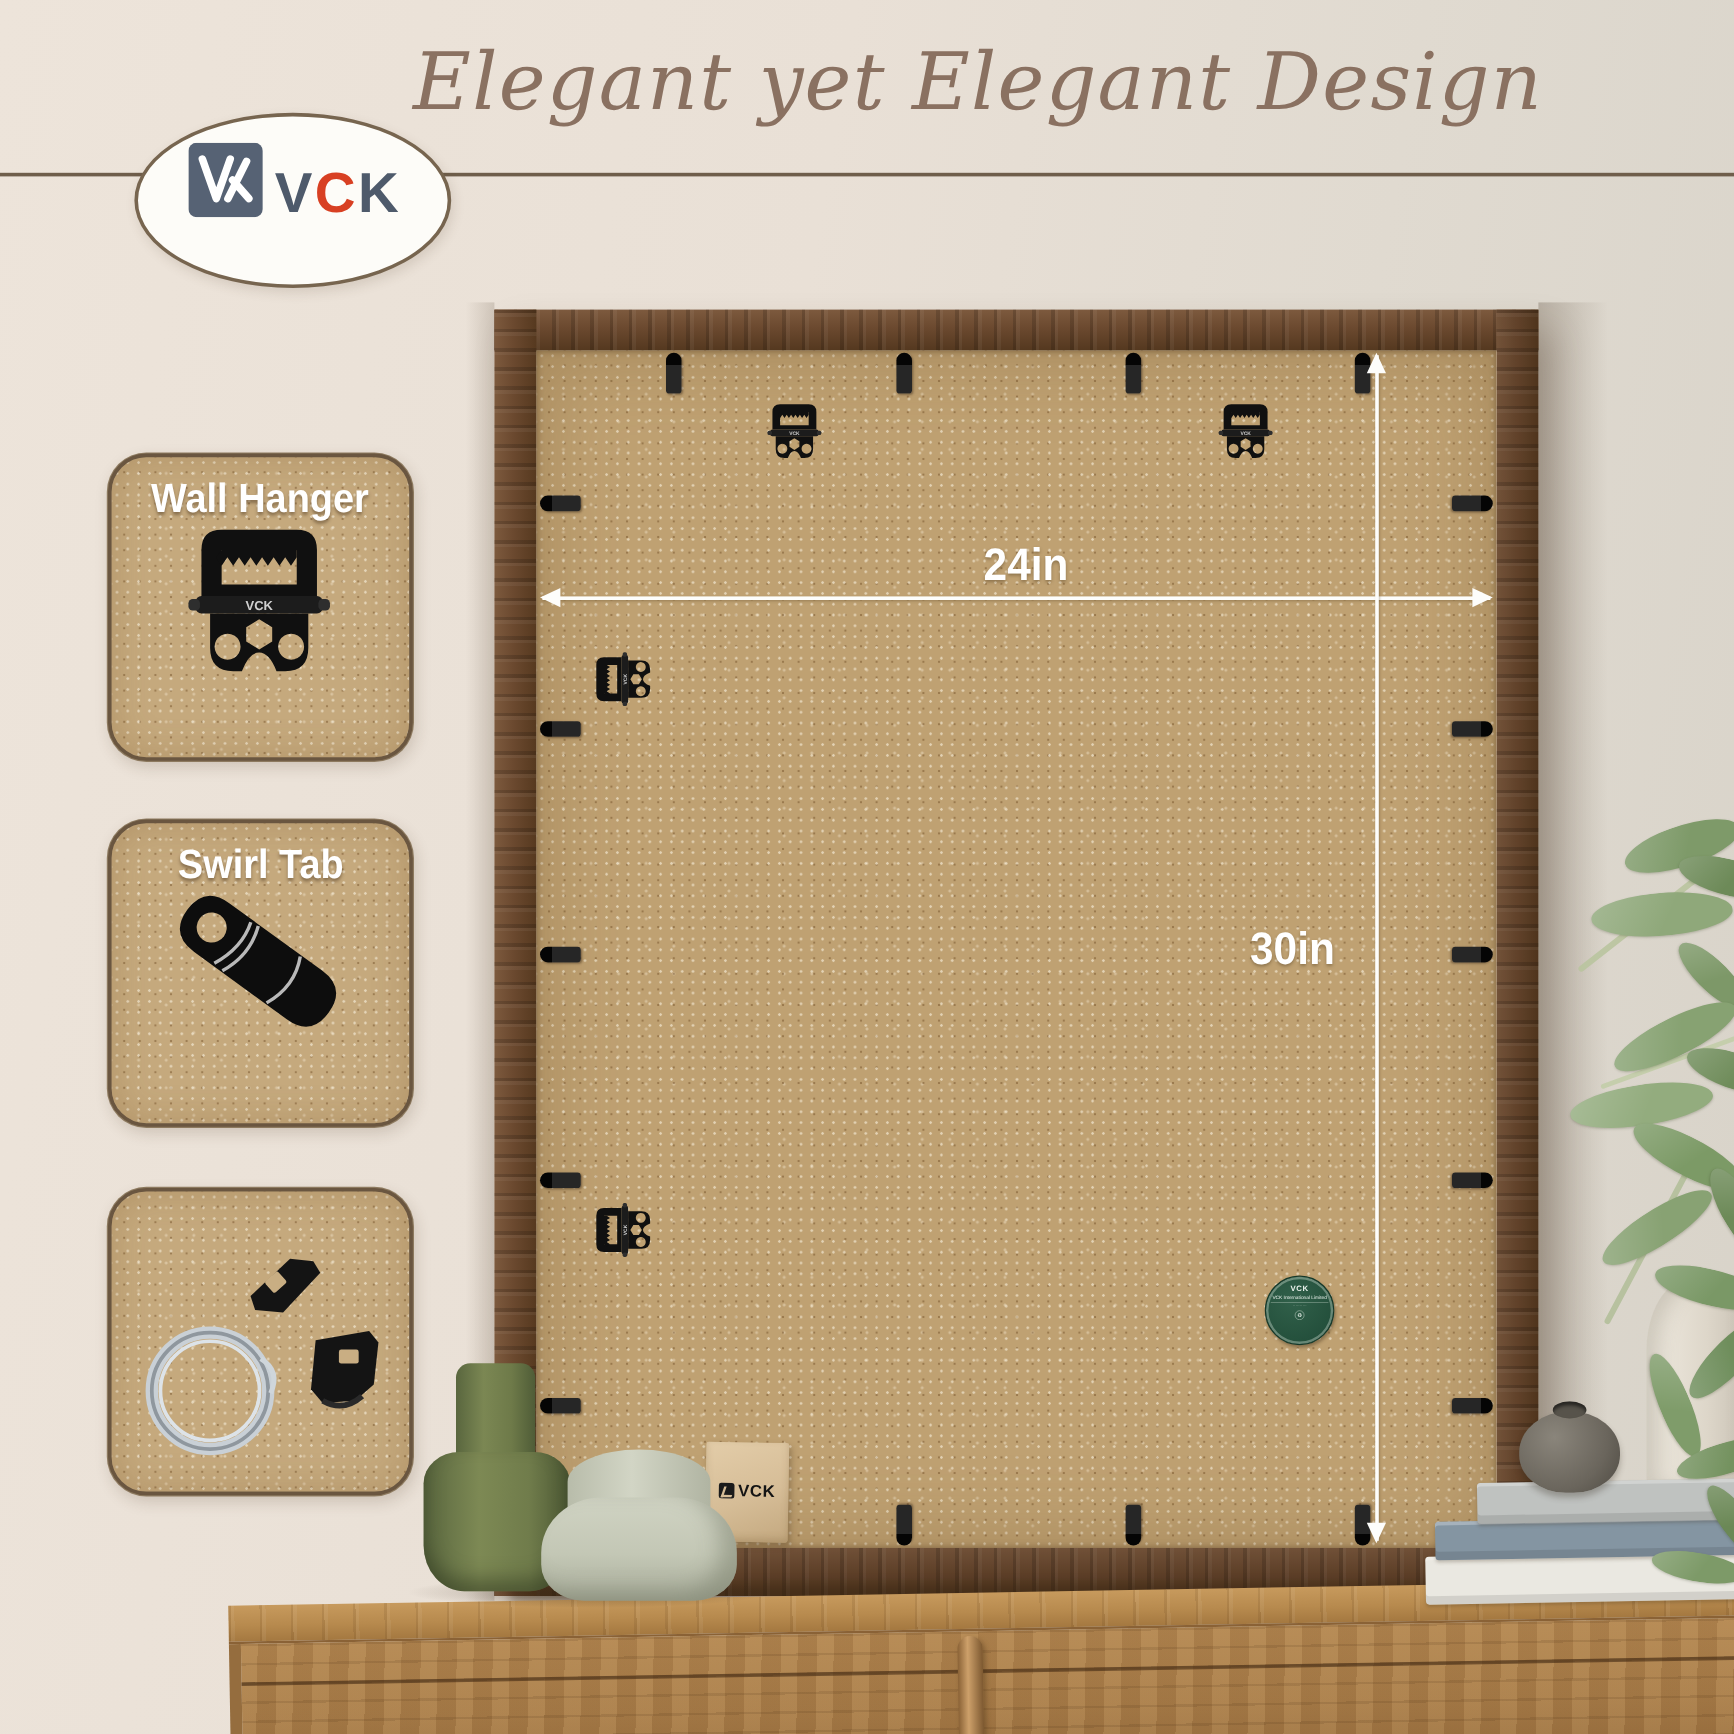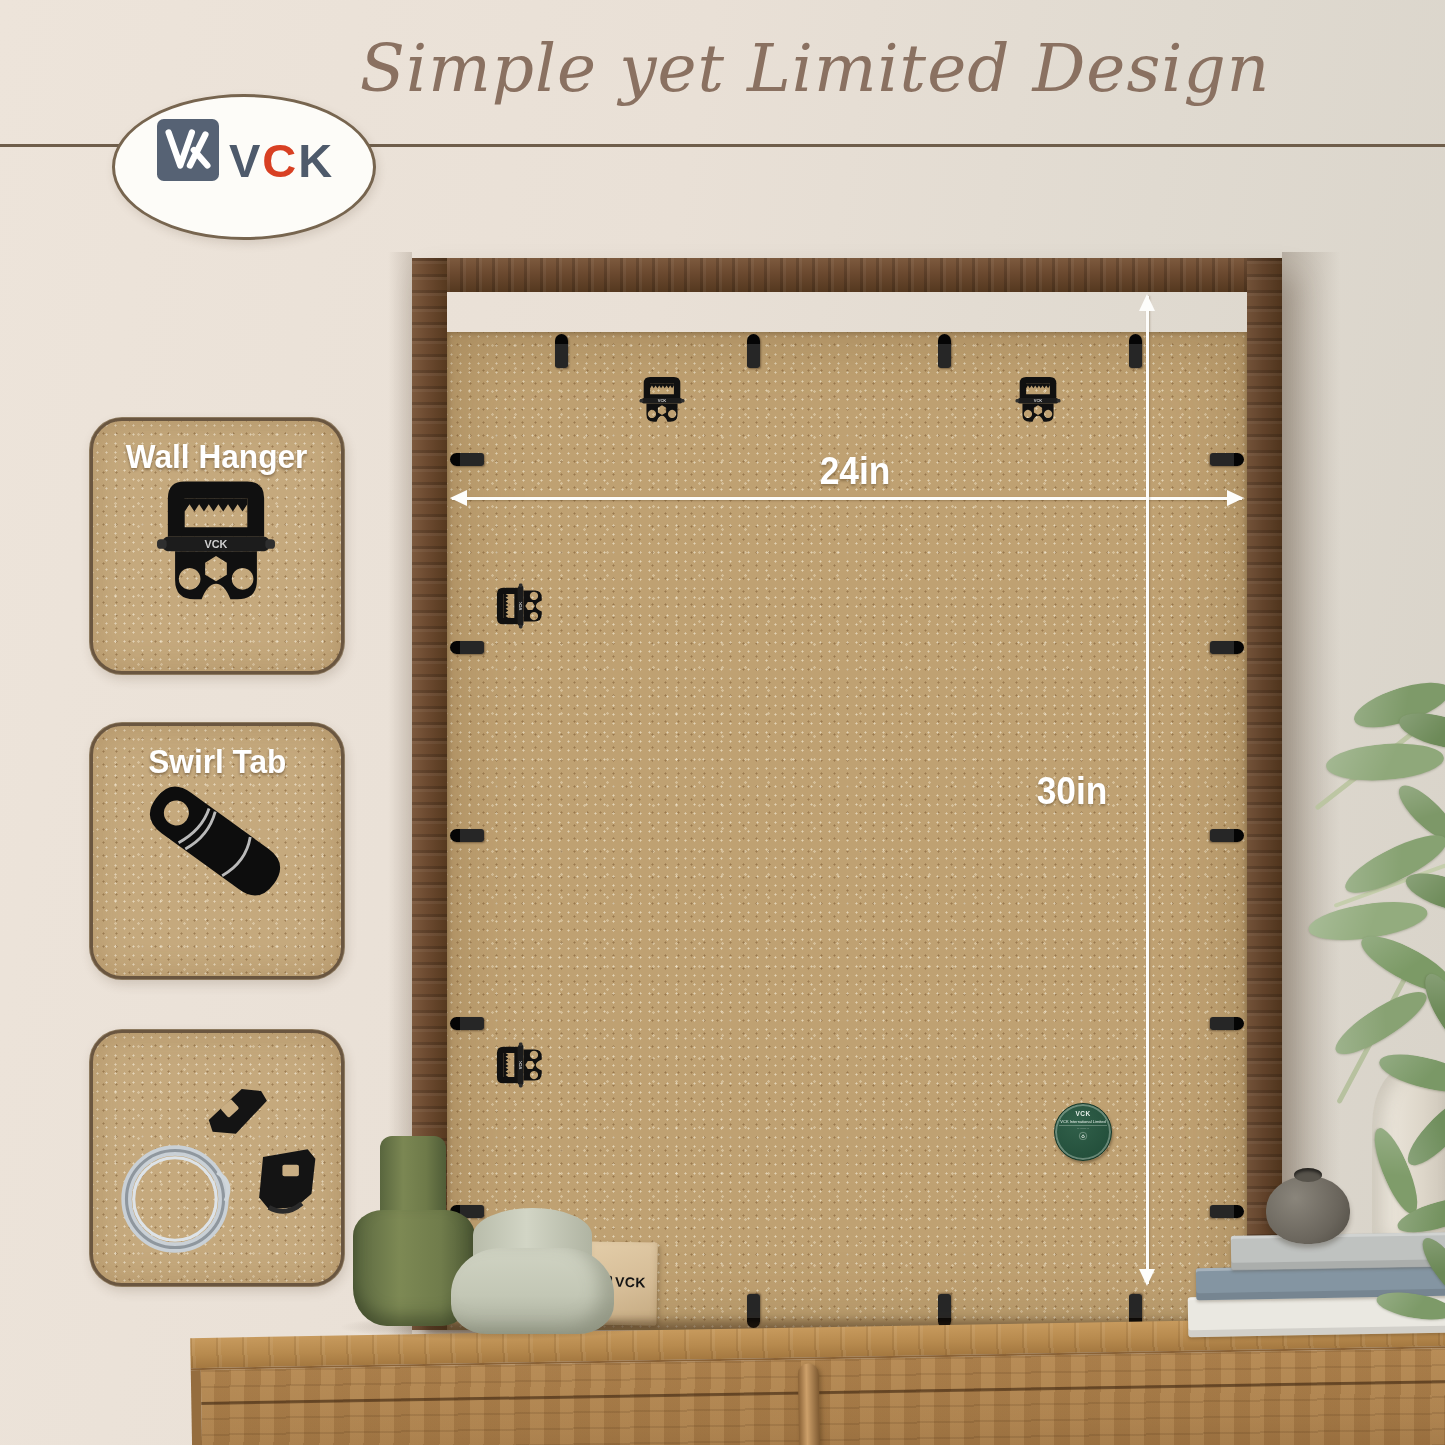--- a/index.html
+++ b/index.html
@@ -28,21 +28,21 @@
   .oval-mark{left:42px;top:22px;width:62px;height:62px;}
   .oval-text{left:114px;top:36px;font-size:47px;font-weight:bold;color:#4e5a6b;letter-spacing:2px;}
   .oval-text .red{color:#d84023;}
 
   
   .kraft{background-color:#c5a97d;
     background-image:radial-gradient(rgba(255,250,235,.55) .8px,transparent 1.3px),
       radial-gradient(rgba(110,75,35,.45) .8px,transparent 1.3px),
       radial-gradient(rgba(255,245,225,.35) 1px,transparent 1.5px);
     background-size:9px 9px,13px 13px,23px 23px;
-    background-position:0 0,4px 6px,11px 2px;margin-top:40px;}
+    background-position:0 0,4px 6px,11px 2px;}
   .card{left:90px;width:248px;height:250px;border-radius:32px;border:3px solid #6a5640;
     box-shadow:0 0 0 1px #8d7a5f,2px 5px 12px rgba(70,50,30,.18),inset 0 0 30px rgba(120,85,40,.25);
     z-index:7;}
   .card-label{left:0;top:16px;width:100%;text-align:center;font-size:34px;font-weight:bold;
     color:#ffffff;text-shadow:0 2px 3px rgba(60,40,20,.45);}
 
   
   .frame{left:412px;top:258px;width:870px;height:1072px;z-index:2;
     box-shadow:14px 18px 28px rgba(70,52,34,.25);}
   .wood-h{background:linear-gradient(180deg,#7d5a3e 0%,#6b492f 45%,#54381f 100%);
@@ -100,21 +100,21 @@
   .h-line:before,.h-line:after{content:"";position:absolute;top:-7px;}
   .h-line:before{left:-2px;border-top:8.5px solid transparent;border-bottom:8.5px solid transparent;border-right:17px solid #fdfdfb;}
   .h-line:after{right:-2px;border-top:8.5px solid transparent;border-bottom:8.5px solid transparent;border-left:17px solid #fdfdfb;}
   .v-line{left:1146px;top:296px;width:3px;height:988px;background:#fdfdfb;
     box-shadow:1px 0 2px rgba(80,60,30,.3);}
   .v-line:before,.v-line:after{content:"";position:absolute;left:-7px;}
   .v-line:before{top:-2px;border-left:8.5px solid transparent;border-right:8.5px solid transparent;border-bottom:17px solid #fdfdfb;}
   .v-line:after{bottom:-2px;border-left:8.5px solid transparent;border-right:8.5px solid transparent;border-top:17px solid #fdfdfb;}
   .dim-label{font-size:38px;font-weight:bold;color:#ffffff;text-shadow:0 2px 3px rgba(80,60,30,.45);}
   .w-label{left:785px;top:450px;width:140px;text-align:center;}
-  .h-label{left:992px;top:770px;width:118px;text-align:right;}
+  .h-label{left:1018px;top:770px;width:118px;text-align:center;}
 
   
   .dresser{left:190px;top:1316px;width:1270px;height:140px;z-index:4;
     transform:rotate(-1deg);transform-origin:100% 0;}
   .d-top{position:absolute;left:0;top:0;width:100%;height:30px;
     background-image:repeating-linear-gradient(90deg,rgba(80,50,20,.12) 0 2px,rgba(255,255,255,.06) 2px 5px,rgba(0,0,0,0) 5px 26px),
       linear-gradient(180deg,#c79a5d 0%,#b78a4e 55%,#a47840 100%);
     border-bottom:2px solid #8a6236;}
   .d-front{position:absolute;left:0;top:32px;width:100%;height:108px;border-left:10px solid #956d3e;
     background-image:repeating-linear-gradient(180deg,rgba(60,35,12,.12) 0 2px,rgba(0,0,0,0) 2px 16px),
@@ -205,21 +205,21 @@
     </g>
   </defs>
 </svg>
 
 <div class="canvas">
 
   <div class="abs wall-shade-right"></div>
   <div class="abs wall-shade-left"></div>
 
   <div class="abs divider"></div>
-  <div class="abs title">Simple yet Limited Design</div>
+  <div class="abs title">Elegant yet Elegant Design</div>
   <div class="abs oval">
     <svg class="abs oval-mark" viewBox="0 0 64 64">
         <use href="#vkmarkG"></use>
       </svg>
     <div class="abs oval-text"><span>V</span><span class="red">C</span><span>K</span></div>
   </div>
 
   <div class="abs frame">
     <div class="abs f-top wood-h"></div>
     <div class="abs f-bottom wood-h"></div>

